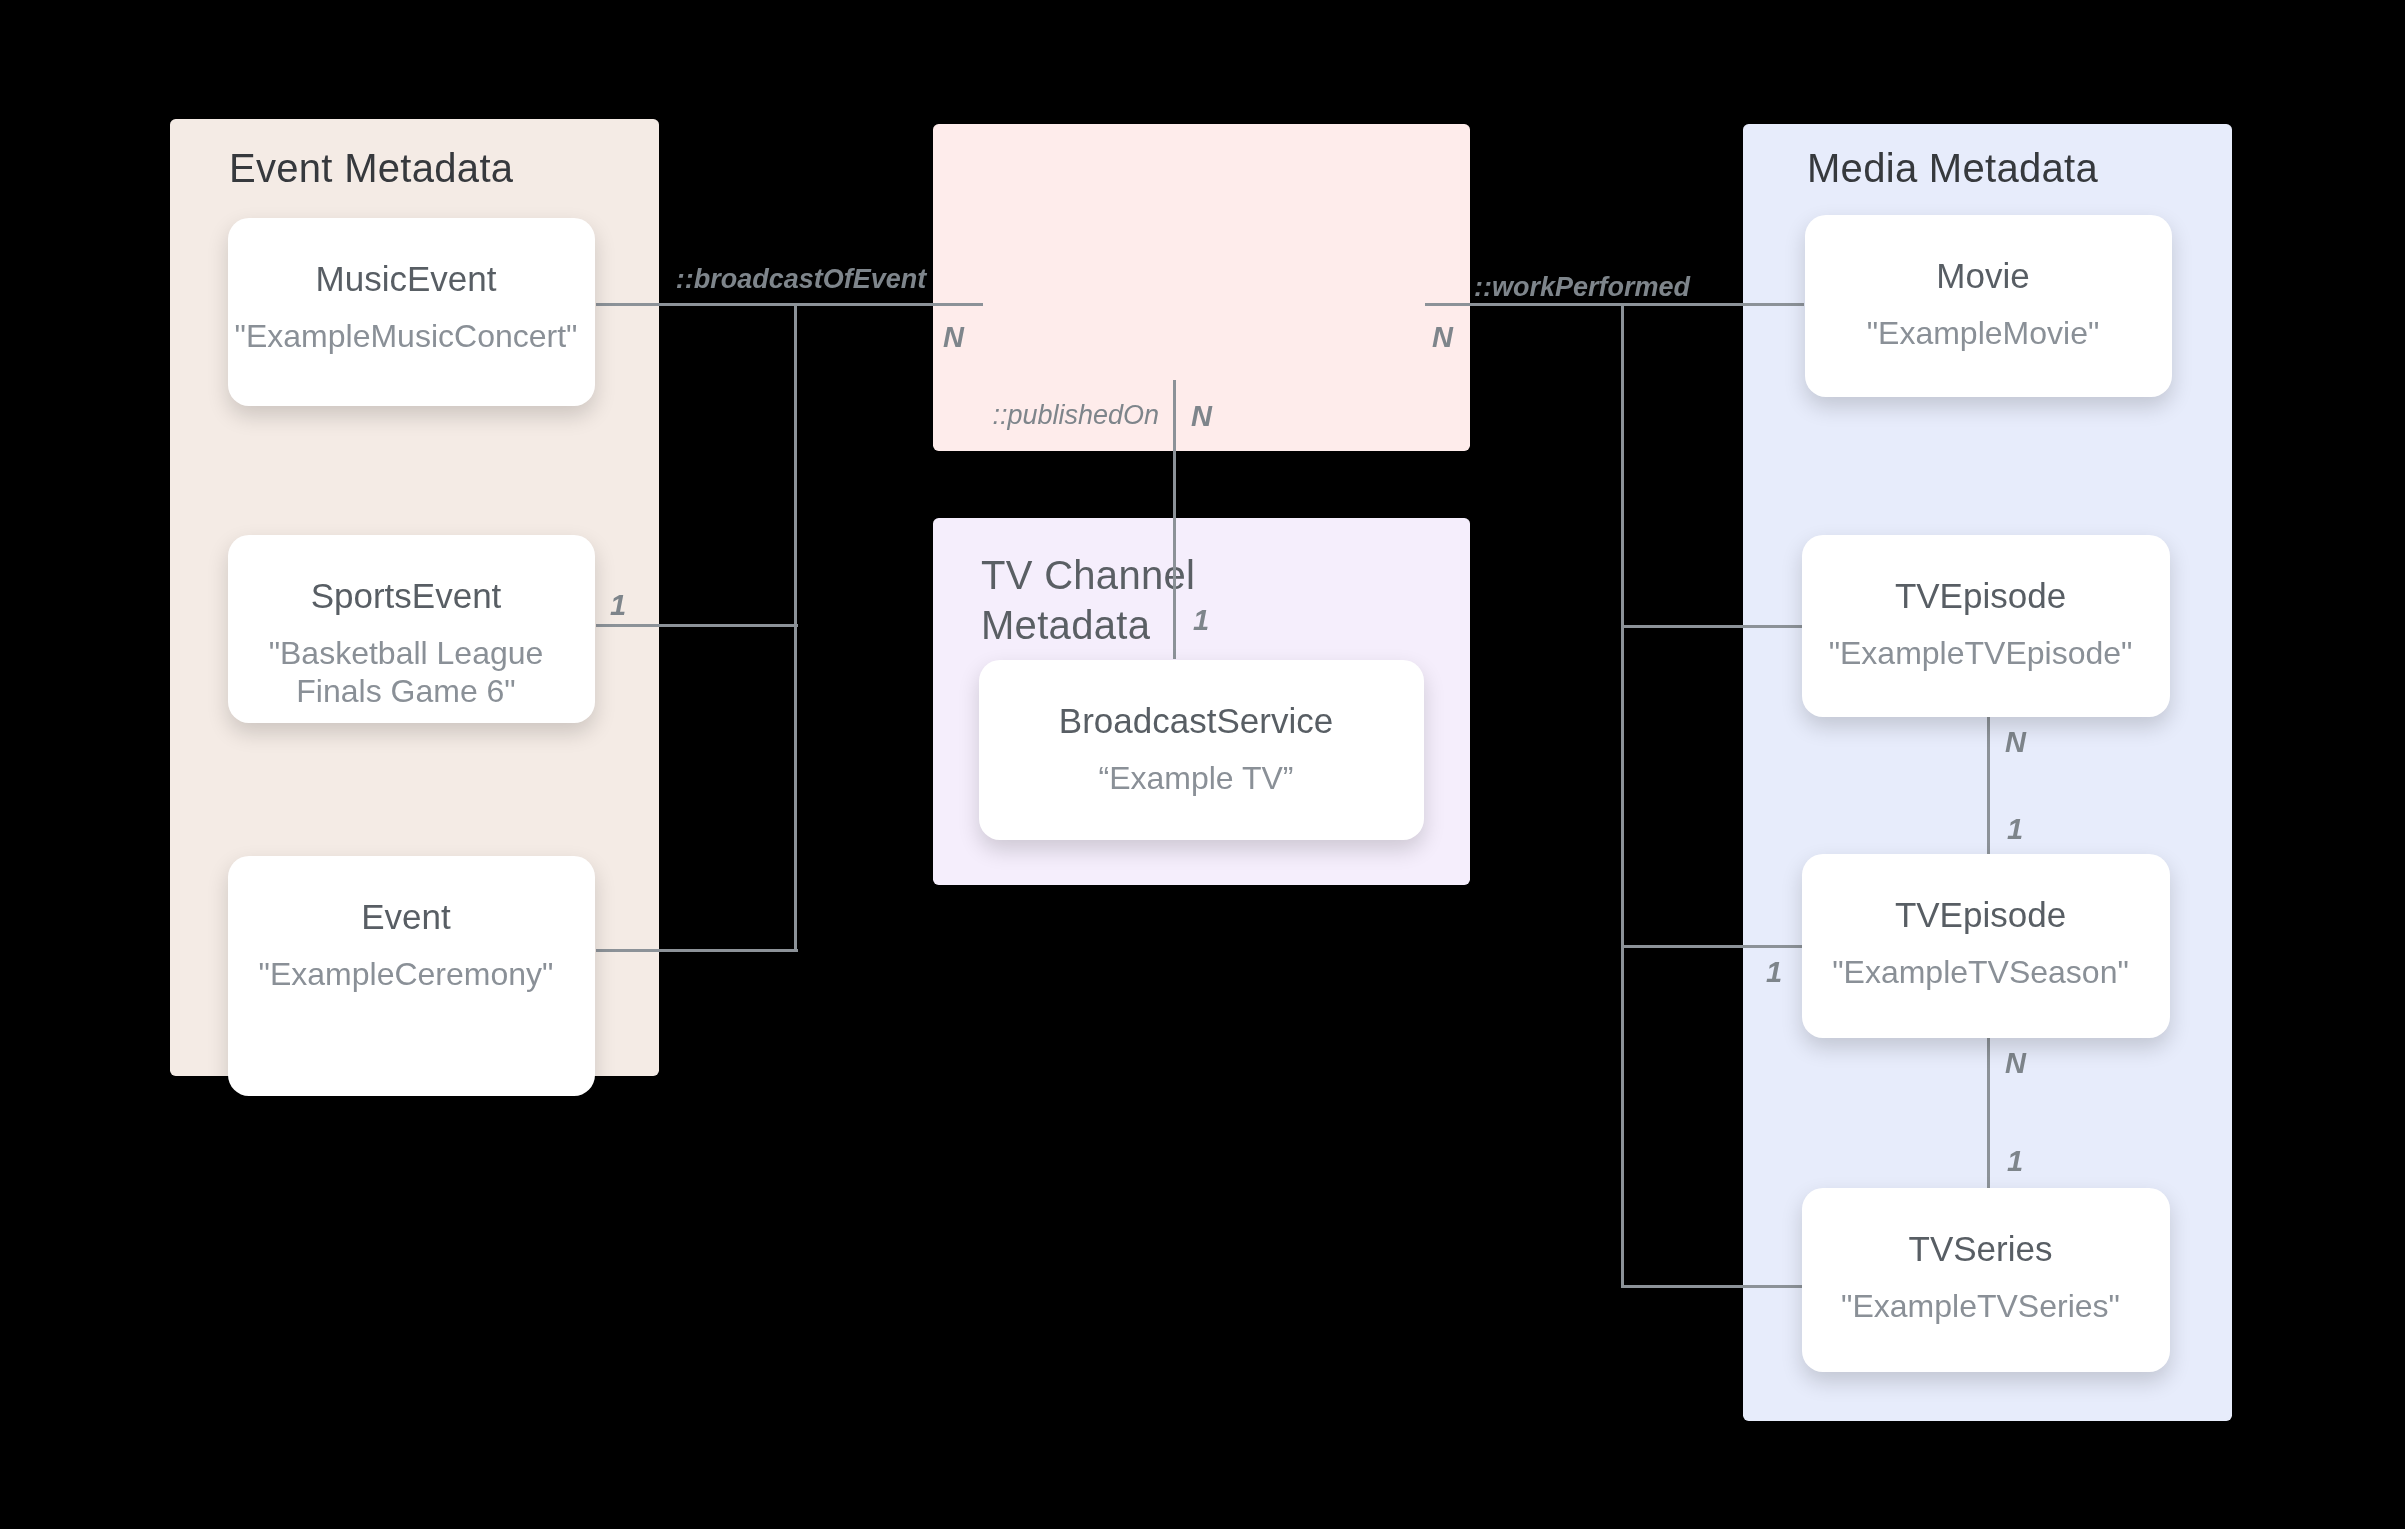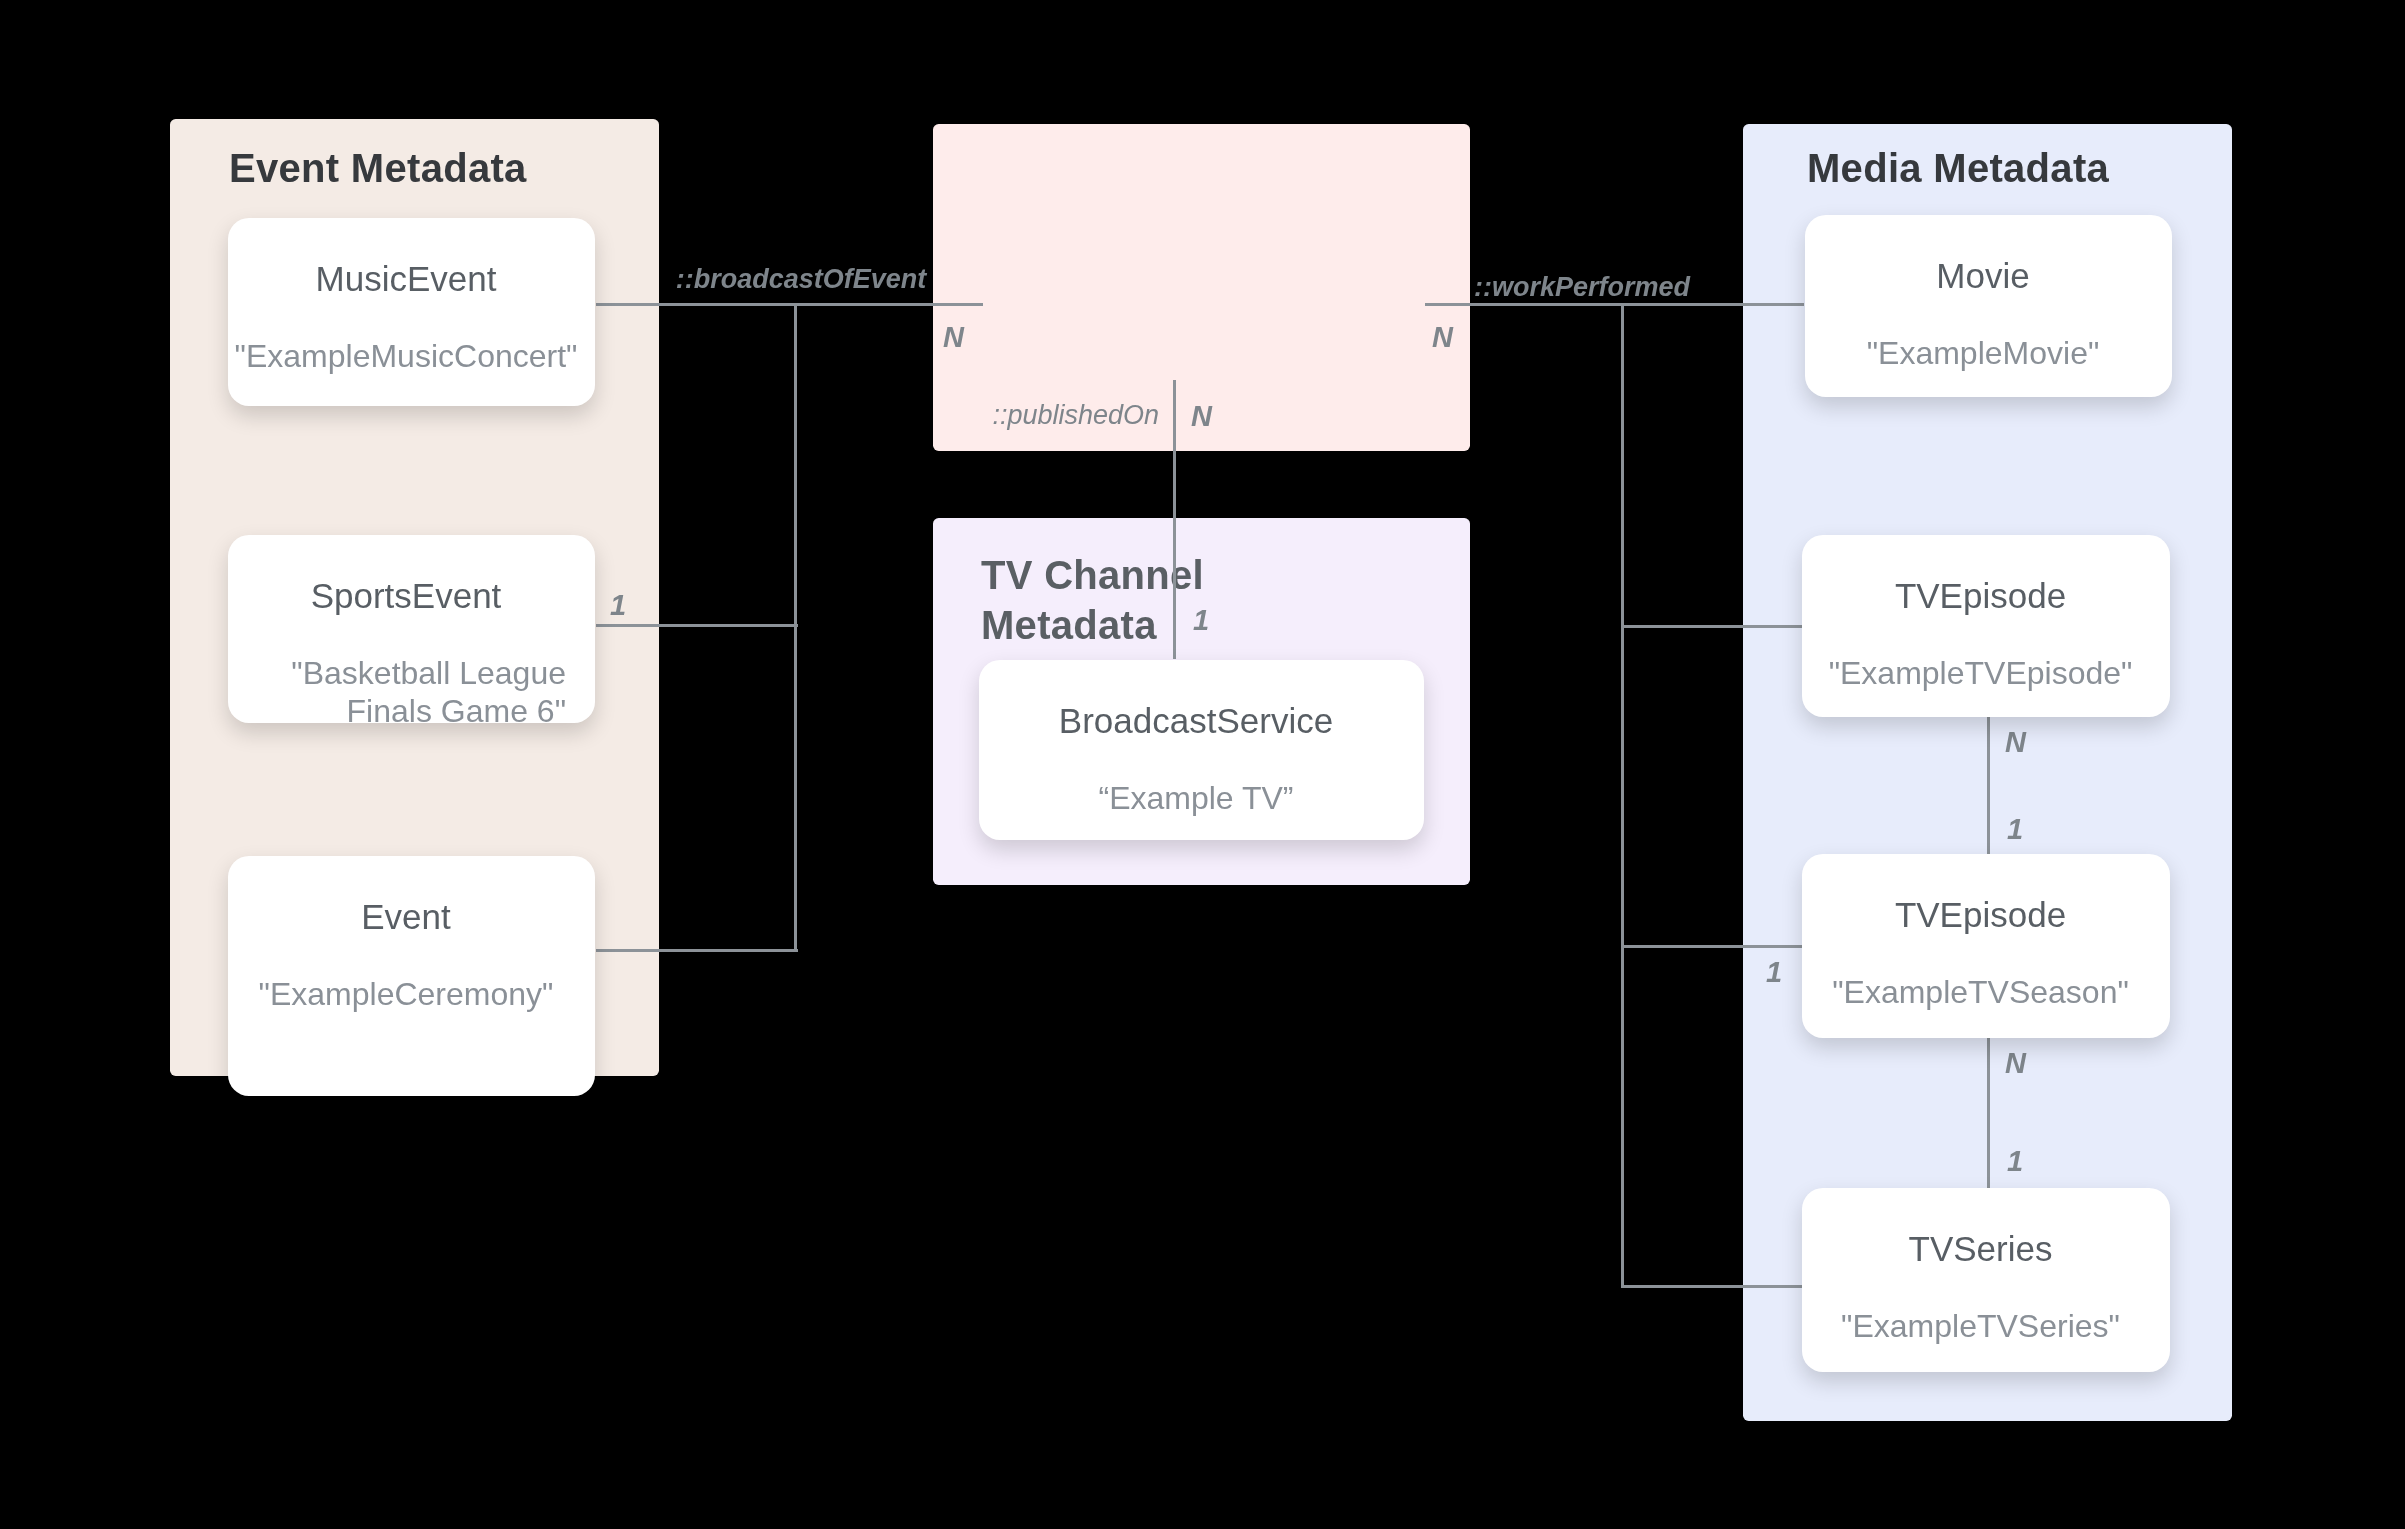--- a/index.html
+++ b/index.html
@@ -16,29 +16,29 @@
     --card-title:#585E64;
     --card-value:#8A9097;
   }
   html,body{margin:0;padding:0;background:var(--canvas-bg);}
   #canvas{
     position:relative;width:2405px;height:1529px;background:var(--canvas-bg);
     font-family:"Liberation Sans", sans-serif;overflow:hidden;
   }
   .panel{position:absolute;border-radius:5.7px;}
   .panel-title{
-    position:absolute;font-size:40px;font-weight:700;letter-spacing:0.3px;
+    position:absolute;font-size:40px;font-weight:400;letter-spacing:0.3px;
     color:var(--heading-dark);line-height:1.25;white-space:pre-line;
   }
   .panel-title.muted{color:var(--heading-muted);}
   .card{
     position:absolute;background:var(--card-bg);border-radius:21px;
     box-shadow:0 9.6px 21px rgba(0,0,0,0.16);
     display:flex;flex-direction:column;align-items:center;
-    padding:40px 29px 0 18px;box-sizing:border-box;text-align:right;gap:20px;
+    padding:40px 29px 0 18px;box-sizing:border-box;text-align:center;
   }
   .card-title{font-size:35px;color:var(--card-title);line-height:42px;}
   .card-value{font-size:32px;color:var(--card-value);line-height:38px;margin-top:17px;}
   .line{position:absolute;background:var(--line);}
   .hline{height:2.9px;}
   .vline{width:2.9px;}
   .rel-label{
     position:absolute;font-size:27px;font-style:italic;font-weight:700;
     color:var(--label);text-align:center;
   }

